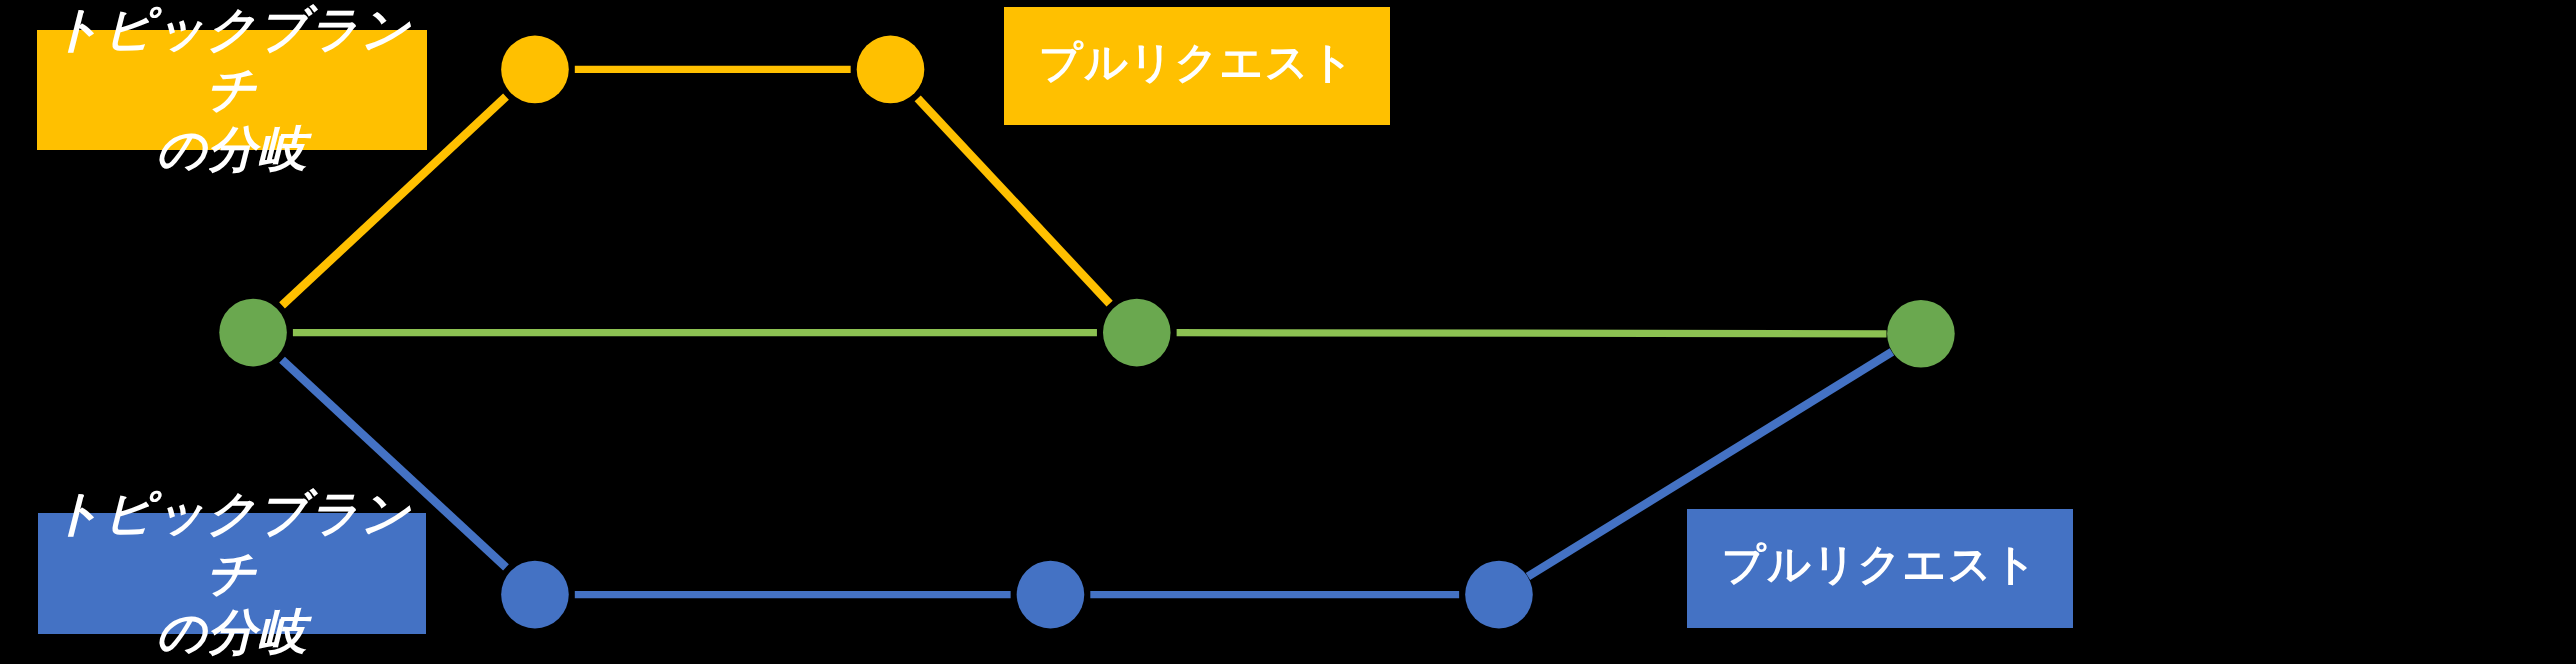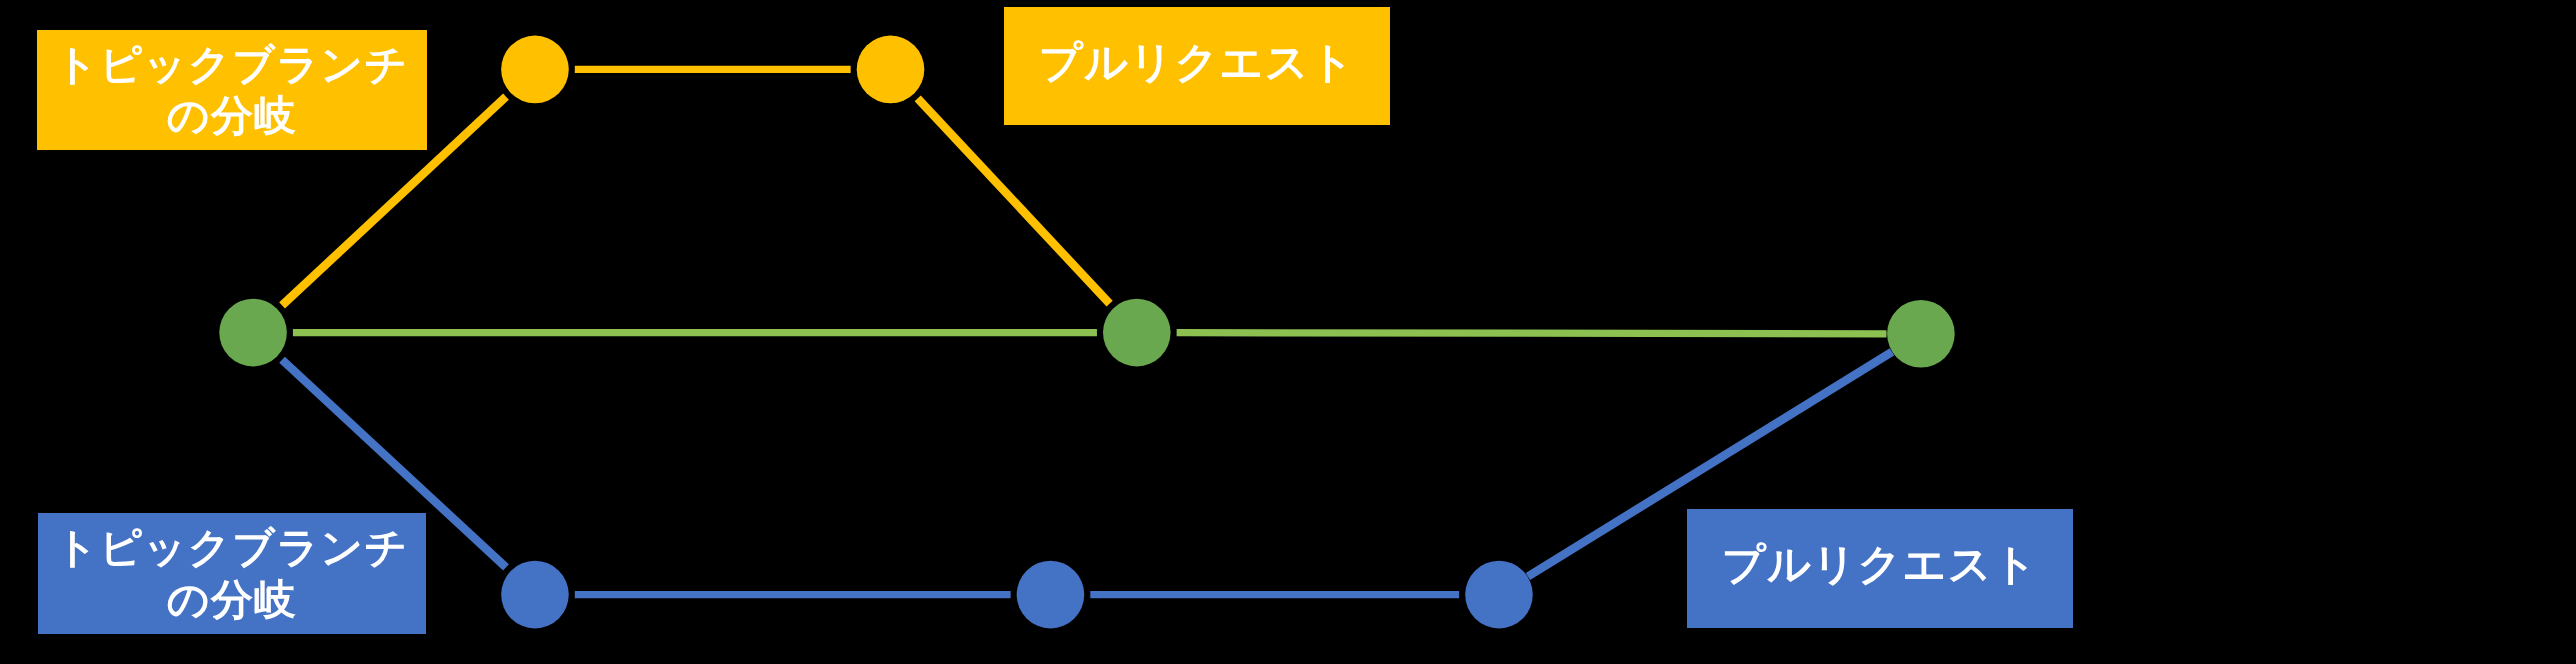--- a/index.html
+++ b/index.html
@@ -28,21 +28,21 @@
     display: flex;
     flex-direction: column;
     align-items: center;
     justify-content: center;
     color: #ffffff;
     font-weight: 700;
     text-align: center;
     line-height: 1.22;
     letter-spacing: 1.2px;
   }
-  .label-two-line { font-size: 42px; }
+  .label-two-line { font-size: 49px; font-style: italic; }
   .label-one-line { font-size: 43px; font-family: Liberation Mono, monospace; }
   .bg-gold  { background: #FFC000; }
   .bg-blue  { background: #4472C4; }
   .label-topic-top    { left: 37px;   top: 30px;  width: 390px; height: 120px; }
   .label-pr-top       { left: 1004px; top: 7.2px;  width: 386px; height: 118px; }
   .label-topic-bottom { left: 38px;   top: 513px; width: 388px; height: 121px; }
   .label-pr-bottom    { left: 1687px; top: 509px; width: 386px; height: 119px; }
 </style>
 </head>
 <body>

